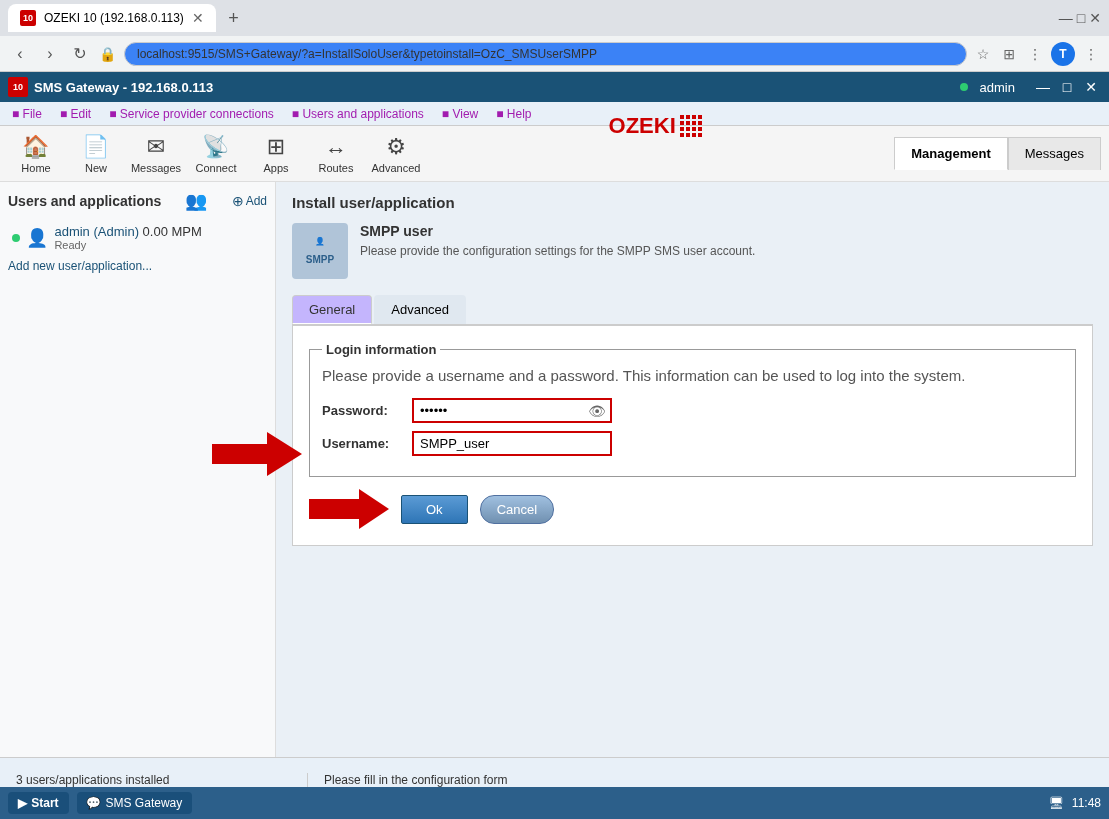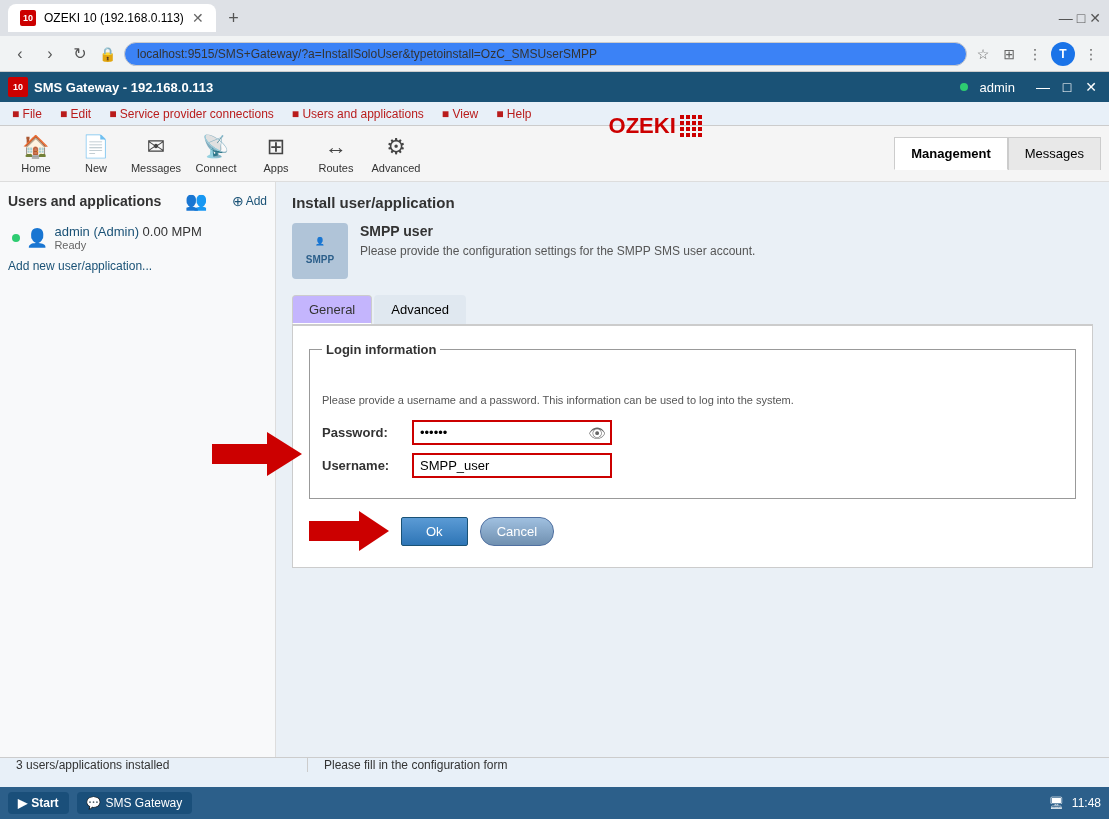--- a/index.html
+++ b/index.html
@@ -150,21 +150,21 @@
       display: flex;
       align-items: center;
       padding: 0 4px;
       border-bottom: 1px solid #ccc;
       gap: 2px;
     }
     .menu-item {
       padding: 2px 8px;
       font-size: 12px;
       cursor: pointer;
-      color: #b91c1c;
+      color: #a21caf;
     }
 
     
     .toolbar {
       background: #f5f5f5;
       height: 56px;
       display: flex;
       align-items: center;
       padding: 4px 8px;
       border-bottom: 1px solid #ddd;
@@ -354,25 +354,24 @@
     }
 
     
     .form-box {
       background: #fff;
       border: 1px solid #ccc;
       padding: 16px;
       margin-top: 0;
     }
     .form-desc {
-      font-size: 11px;
+      font-size: 15px;
       color: #555;
       margin-bottom: 12px;
       line-height: 1.4;
-      margin-top: 28px;
     }
 
     
     .fieldset {
       border: 1px solid #999;
       padding: 8px 12px 12px;
       margin-bottom: 12px;
     }
     .fieldset legend {
       font-size: 13px;
@@ -436,21 +435,21 @@
       font-size: 13px;
       cursor: pointer;
       border-radius: 14px;
     }
 
     
     .status-bar {
       background: #e8f0f8;
       height: 30px;
       display: flex;
-      align-items: flex-start;
+      align-items: flex-end;
       padding: 0 8px;
       border-top: 1px solid #ccc;
     }
     .status-left {
       font-size: 12px;
       color: #333;
       width: 300px;
       flex-shrink: 0;
       padding: 0 8px;
       border-right: 1px solid #ccc;

